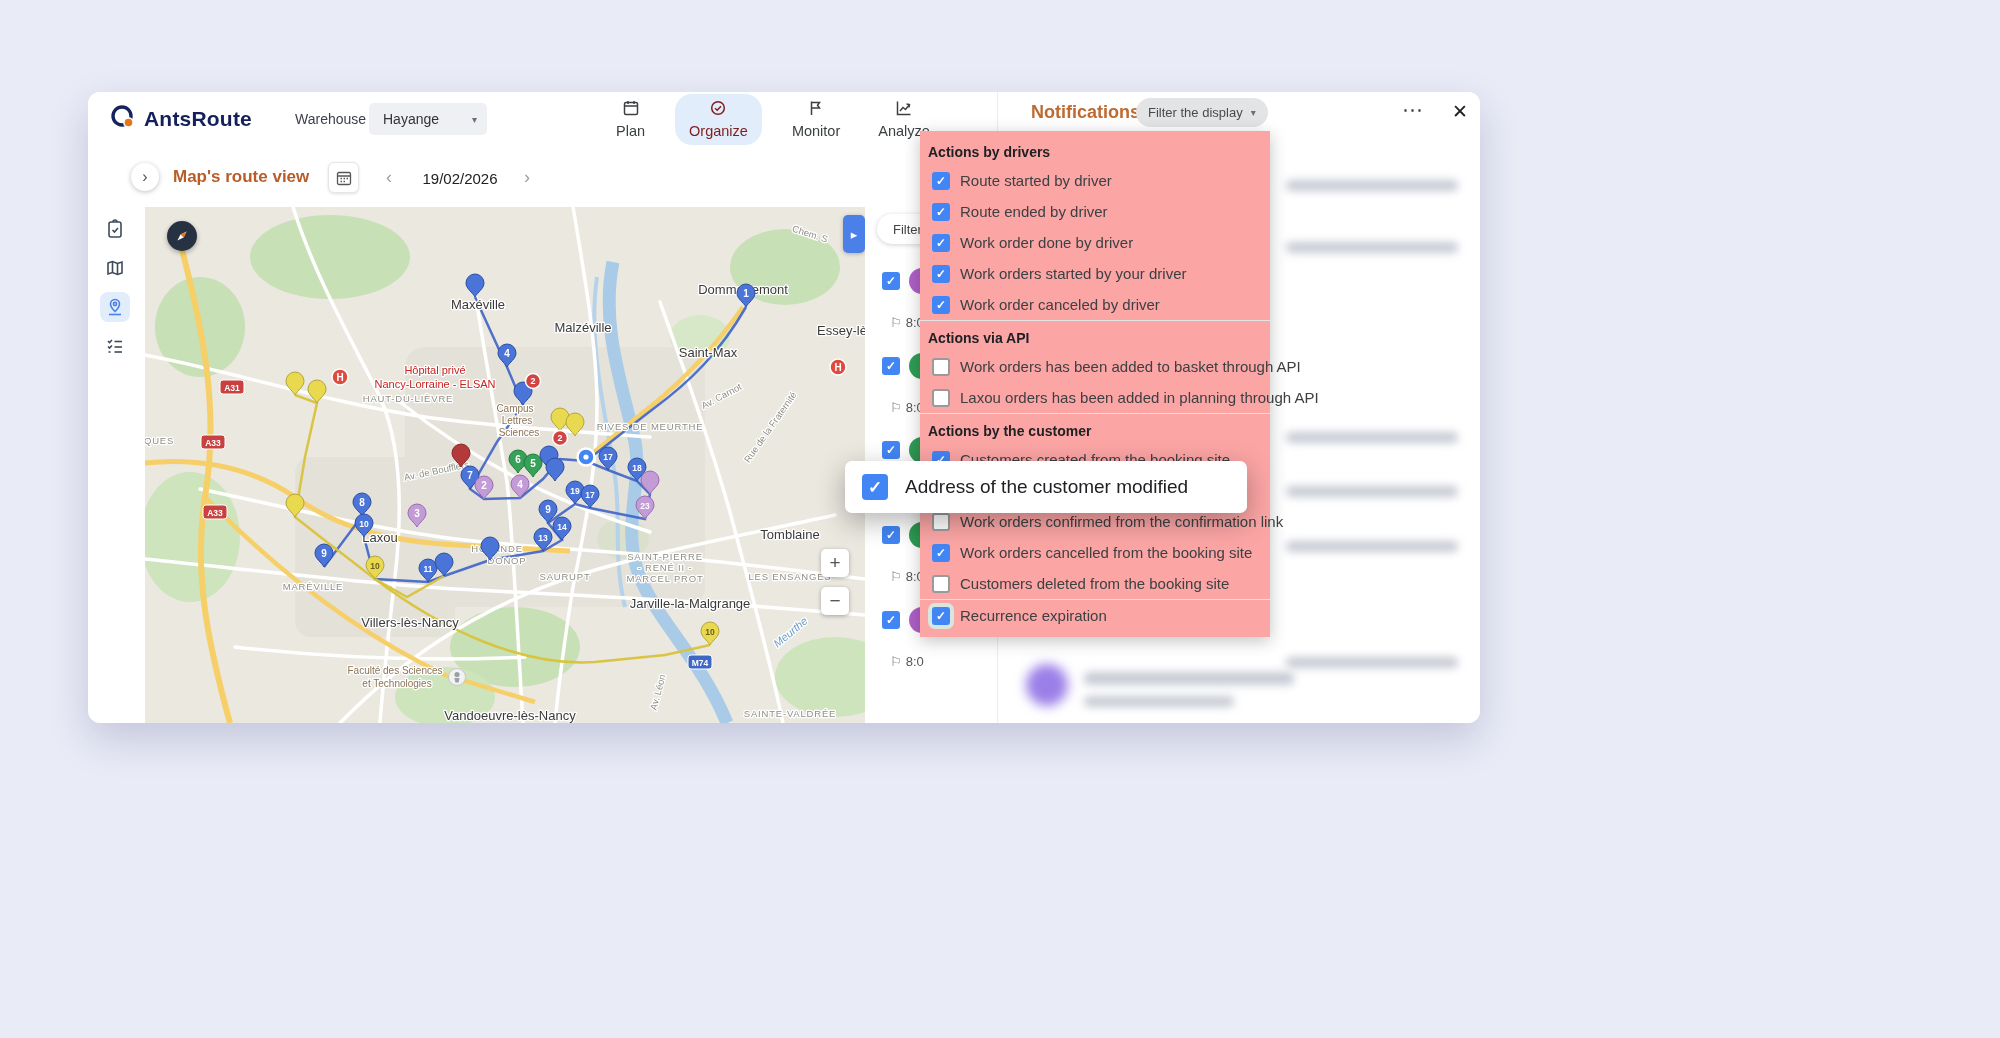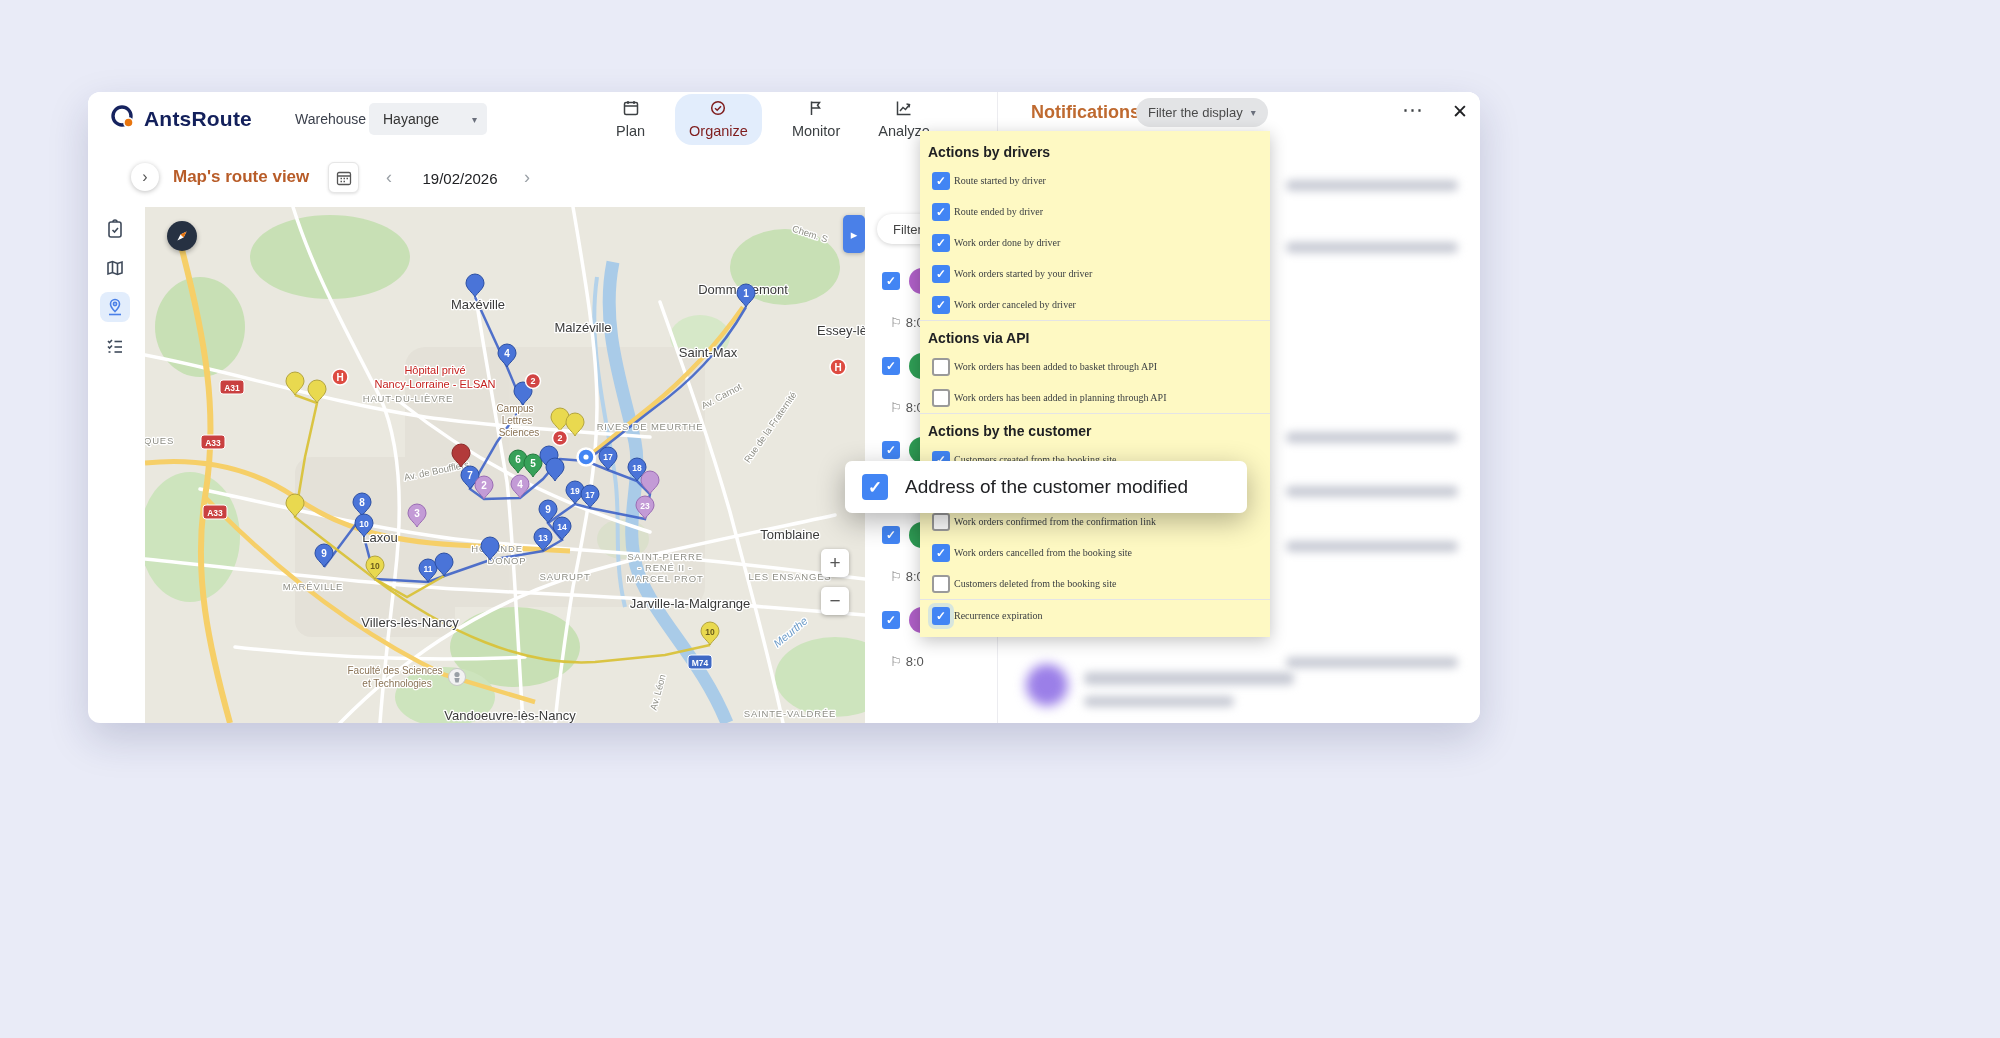--- a/index.html
+++ b/index.html
@@ -62,27 +62,27 @@
   
   .notif{position:absolute;left:909px;top:0;width:483px;height:631px;background:#fff;border-radius:0 12px 12px 0;z-index:5;border-left:1px solid #ececf0;}
   .notif-title{position:absolute;left:33px;top:10px;font-size:18px;font-weight:600;color:#bf6a30;}
   .notif-filter{position:absolute;left:138px;top:6px;height:29px;background:#e3e4e6;border:none;border-radius:15px;padding:0 12px;display:flex;align-items:center;gap:8px;font-size:13px;color:#4a4a4a;cursor:pointer;}
   .notif-dots{position:absolute;left:398px;top:4px;font-size:21px;color:#3c4043;background:none;border:none;cursor:pointer;padding:2px 6px;}
   .notif-close{position:absolute;left:448px;top:6px;font-size:19px;color:#202124;background:none;border:none;cursor:pointer;padding:2px 6px;}
   .blur-bar{position:absolute;height:11px;border-radius:5px;background:#c7cad4;filter:blur(4px);}
   .blur-avatar{position:absolute;left:28px;top:572px;width:42px;height:42px;border-radius:50%;background:#9b7fe8;filter:blur(6px);}
 
   
-  .filter-menu{position:absolute;left:832px;top:39px;width:350px;background:#fef9c3;box-shadow:0 4px 16px rgba(0,0,0,.24);z-index:20;padding:4px 0 6px;}
+  .filter-menu{position:absolute;left:832px;top:39px;width:350px;background:#fca5a5;box-shadow:0 4px 16px rgba(0,0,0,.24);z-index:20;padding:4px 0 6px;}
   .fm-head{padding:9px 8px 5px;font-size:14px;font-weight:bold;color:#202124;}
   .fm-section + .fm-section{border-top:1px solid #e4e4e6;}
   .fm-item{height:31px;display:flex;align-items:center;padding-left:8px;cursor:pointer;}
   .cb-wrap{width:26px;height:26px;display:flex;align-items:center;justify-content:center;border-radius:7px;flex:0 0 auto;}
   .cb-wrap.focused{background:#d7e6de;}
-  .fm-label{font-size:10px;color:#3c4043;white-space:nowrap;font-family:Liberation Serif, serif;}
+  .fm-label{margin-left:6px;font-size:15px;color:#3c4043;white-space:nowrap;}
 
   
   .popup{position:absolute;left:757px;top:369px;width:402px;height:52px;background:#fff;border-radius:7px;box-shadow:0 8px 28px rgba(0,0,0,.3);z-index:40;display:flex;align-items:center;padding-left:17px;box-sizing:border-box;}
   .cb-big{width:26px;height:26px;border-radius:4px;background:#4285f4;color:#fff;display:flex;align-items:center;justify-content:center;font-size:17px;font-weight:bold;flex:0 0 auto;}
   .popup-label{margin-left:17px;font-size:19px;color:#202124;white-space:nowrap;}
 
   .bottom-bar{position:absolute;left:0;top:1030px;width:2000px;height:8px;background:#202a66;}
 </style>
 </head>
 <body>
@@ -571,21 +571,21 @@
           <div class="fm-item">
             <span class="cb-wrap">
               <span class="cb"></span>
             </span>
             <span class="fm-label">Work orders has been added to basket through API</span>
           </div>
           <div class="fm-item">
             <span class="cb-wrap">
               <span class="cb"></span>
             </span>
-            <span class="fm-label">Work orders has been added in planning through API</span>
+            <span class="fm-label">Laxou orders has been added in planning through API</span>
           </div>
         </div>
         <div class="fm-section">
           <div class="fm-head">Actions by the customer</div>
           <div class="fm-item">
             <span class="cb-wrap">
               <span class="cb checked">✓</span>
             </span>
             <span class="fm-label">Customers created from the booking site</span>
           </div>

